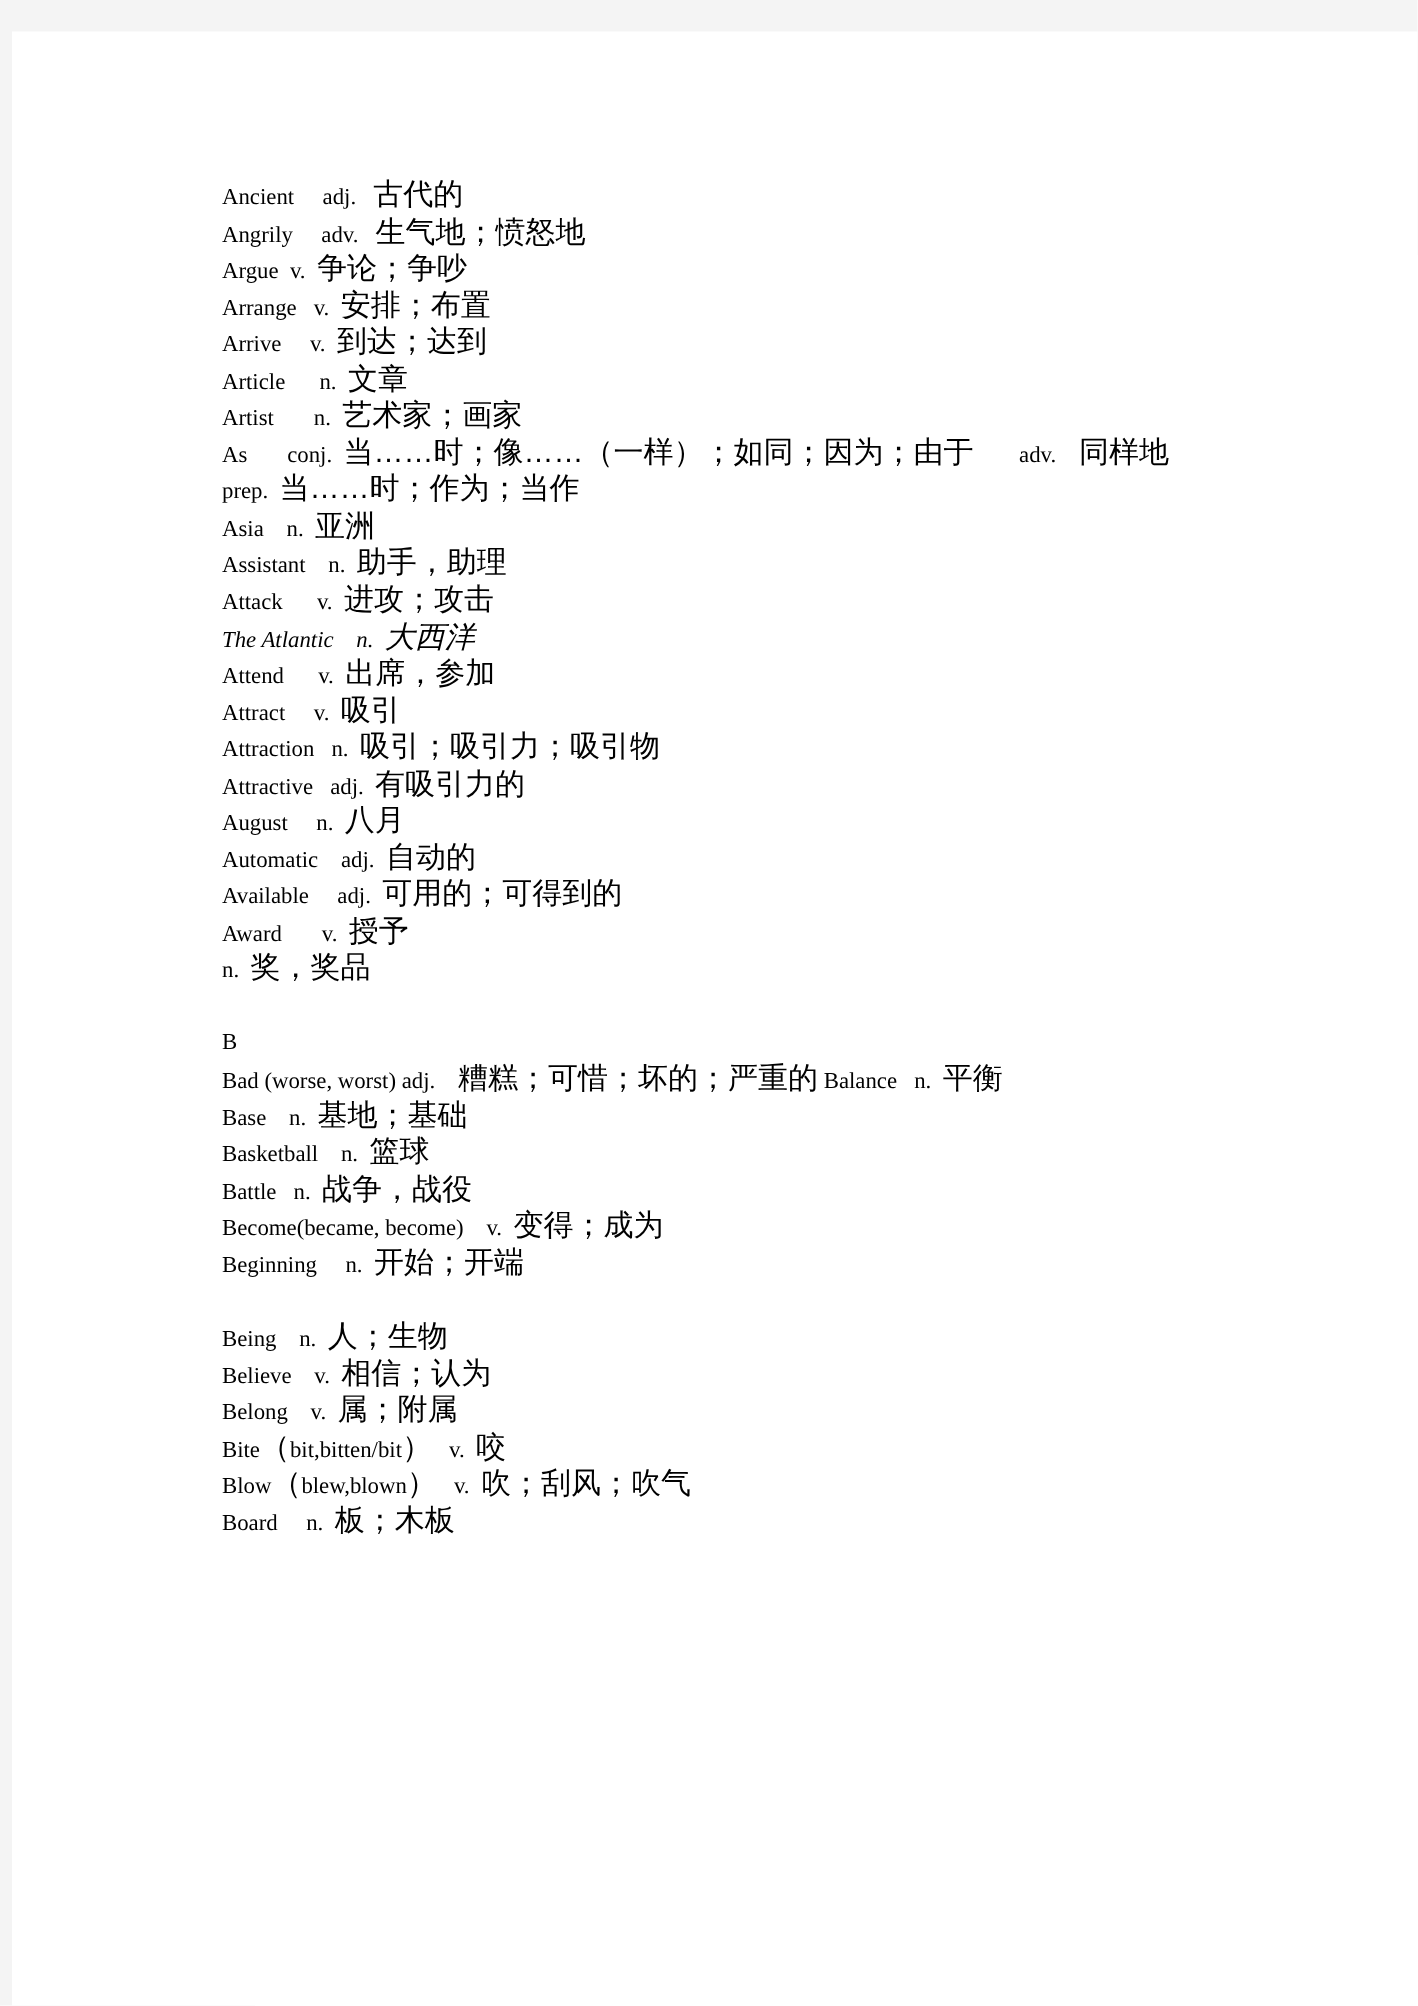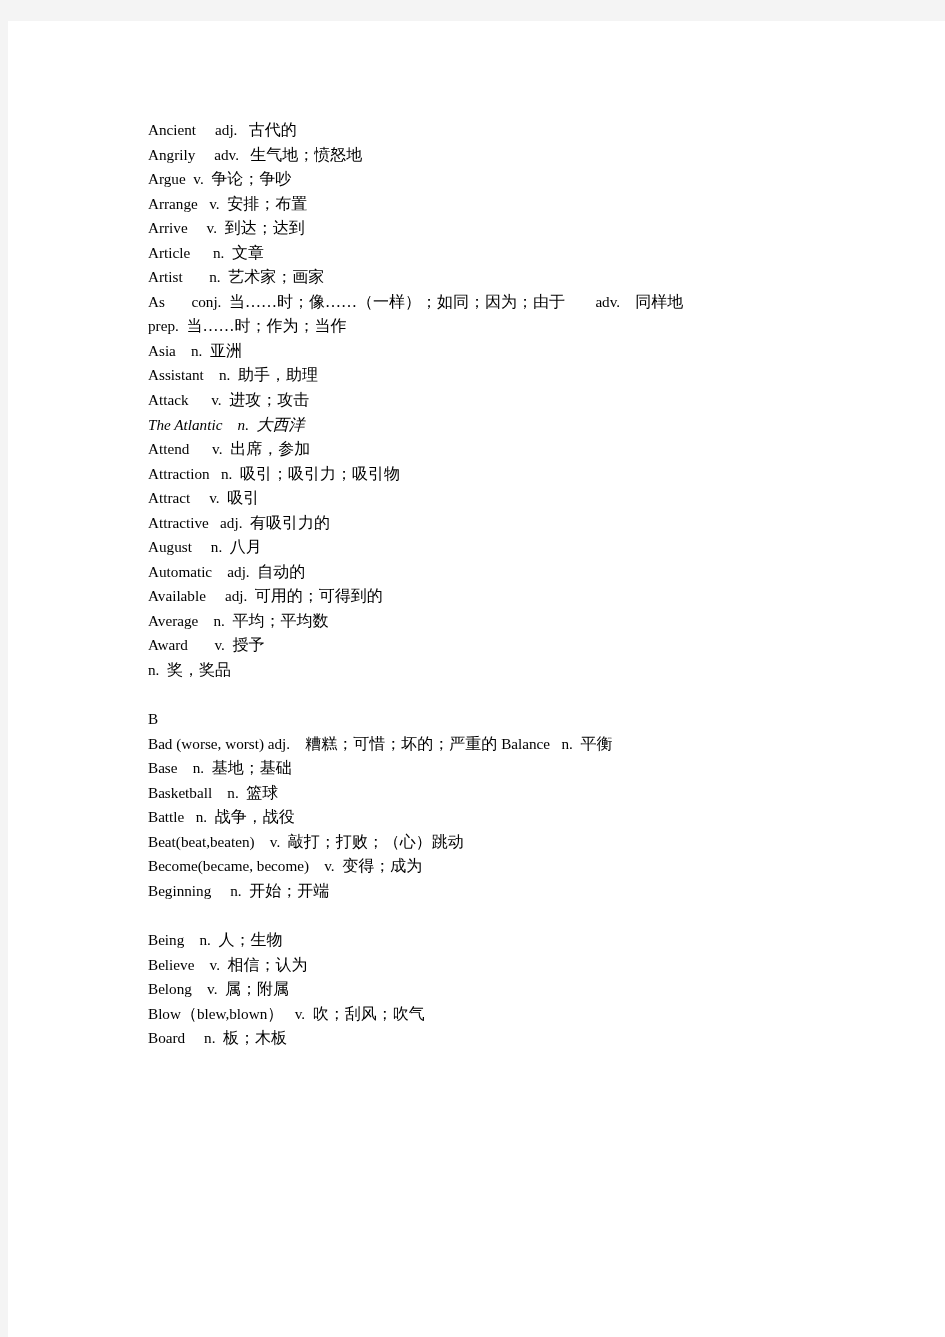--- a/index.html
+++ b/index.html
@@ -38,22 +38,22 @@
     letter-spacing: 0px;
     height: 24.55px;
   }
 
   .line.blank {
     height: 24.55px;
   }
 
   
   .cn {
-    font-family: Liberation Serif, serif;
-    font-size: 16px;
+    font-family: Liberation Sans, sans-serif;
+    font-size: 20px;
   }
 
   .ital {
     font-style: italic;
   }
 
   .sect {
     font-size: 15.2px;
   }
 </style>
@@ -69,38 +69,37 @@
       <div class="line">Arrive     v.  <span class="cn">到达；达到</span></div>
       <div class="line">Article      n.  <span class="cn">文章</span></div>
       <div class="line">Artist       n.  <span class="cn">艺术家；画家</span></div>
       <div class="line">As       conj.  <span class="cn">当……时；像……（一样）；如同；因为；由于</span>        adv.    <span class="cn">同样地</span></div>
       <div class="line">prep.  <span class="cn">当……时；作为；当作</span></div>
       <div class="line">Asia    n.  <span class="cn">亚洲</span></div>
       <div class="line">Assistant    n.  <span class="cn">助手，助理</span></div>
       <div class="line">Attack      v.  <span class="cn">进攻；攻击</span></div>
       <div class="line ital">The Atlantic    n.  <span class="cn">大西洋</span></div>
       <div class="line">Attend      v.  <span class="cn">出席，参加</span></div>
+      <div class="line">Attract     v.  <span class="cn">吸引</span></div>
       <div class="line">Attraction   n.  <span class="cn">吸引；吸引力；吸引物</span></div>
-      <div class="line">Attract     v.  <span class="cn">吸引</span></div>
       <div class="line">Attractive   adj.  <span class="cn">有吸引力的</span></div>
       <div class="line">August     n.  <span class="cn">八月</span></div>
       <div class="line">Automatic    adj.  <span class="cn">自动的</span></div>
       <div class="line">Available     adj.  <span class="cn">可用的；可得到的</span></div>
-      <div class="line">Average    n.  <span class="cn">平均；平均数</span></div>
       <div class="line">Award       v.  <span class="cn">授予</span></div>
       <div class="line">n.  <span class="cn">奖，奖品</span></div>
       <div class="line blank"></div>
       <div class="line sect">B</div>
       <div class="line">Bad (worse, worst) adj.    <span class="cn">糟糕；可惜；坏的；严重的</span> Balance   n.  <span class="cn">平衡</span></div>
       <div class="line">Base    n.  <span class="cn">基地；基础</span></div>
       <div class="line">Basketball    n.  <span class="cn">篮球</span></div>
       <div class="line">Battle   n.  <span class="cn">战争，战役</span></div>
-      <div class="line">Beat(beat,beaten)    v.  <span class="cn">敲打；打败；（心）跳动</span></div>
       <div class="line">Become(became, become)    v.  <span class="cn">变得；成为</span></div>
       <div class="line">Beginning     n.  <span class="cn">开始；开端</span></div>
       <div class="line blank"></div>
       <div class="line">Being    n.  <span class="cn">人；生物</span></div>
       <div class="line">Believe    v.  <span class="cn">相信；认为</span></div>
       <div class="line">Belong    v.  <span class="cn">属；附属</span></div>
+      <div class="line">Bite<span class="cn">（</span>bit,bitten/bit<span class="cn">）</span>   v.  <span class="cn">咬</span></div>
       <div class="line">Blow<span class="cn">（</span>blew,blown<span class="cn">）</span>   v.  <span class="cn">吹；刮风；吹气</span></div>
       <div class="line">Board     n.  <span class="cn">板；木板</span></div>
     </div>
 </div>
 
 </body></html>

